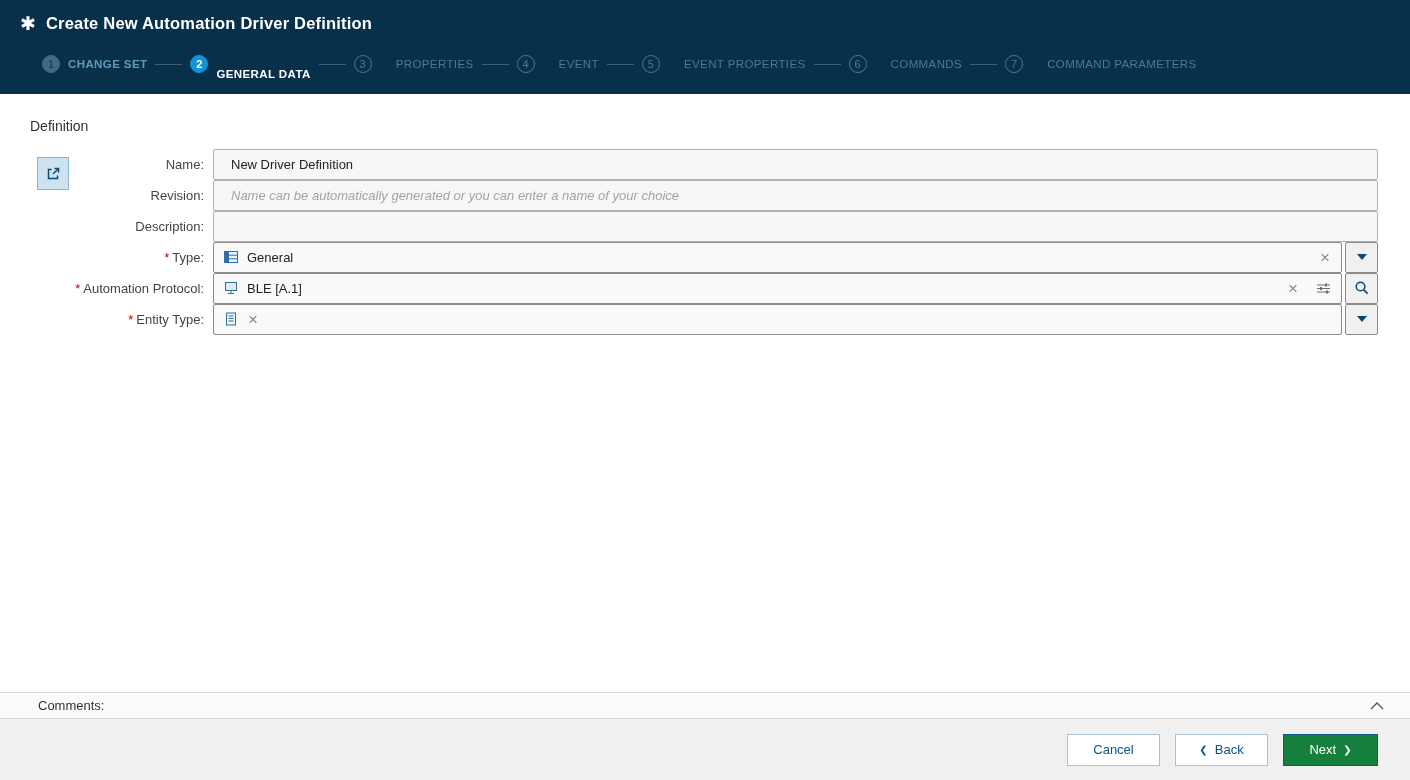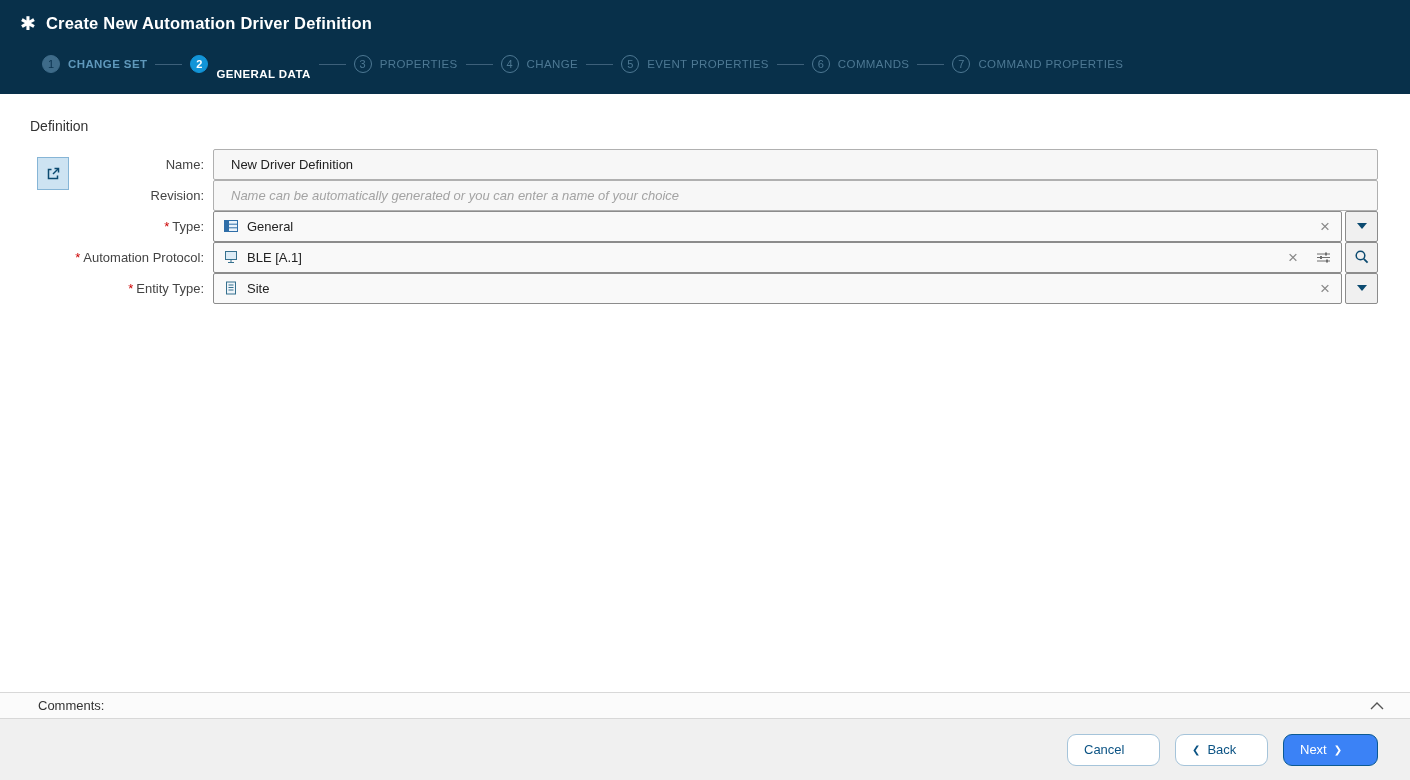--- a/index.html
+++ b/index.html
@@ -23,21 +23,21 @@
     width: 18px; height: 18px; border-radius: 50%;
     display: inline-flex; align-items: center; justify-content: center;
     font-size: 11px; flex: 0 0 auto;
   }
   .slabel { font-size: 11.5px; letter-spacing: .4px; }
   .step.completed .circle { background: #3e6b89; border: 1px solid #3e6b89; color: #0a324d; }
   .step.completed .slabel { color: #5f98bb; font-weight: 600; }
   .step.active .circle { background: #1295d8; border: 1px solid #1295d8; color: #ffffff; font-weight: 700; }
   .step.active .slabel { color: #ffffff; font-weight: 700; margin-top: 20px; }
   .step.upcoming .circle { background: transparent; border: 1px solid #4d7893; color: #4d7893; }
-  .step.upcoming .slabel { color: #4d7893; }
+  .step.upcoming .slabel { color: #4d7893; margin-left: 16px; }
   .connector { width: 27px; height: 1px; background: #3d607a; margin: 0 8px; }
 
   
   .section-title { position: absolute; left: 30px; top: 118px; font-size: 14px; color: #333333; font-weight: 400; }
 
   .expand-btn {
     position: absolute; left: 37px; top: 157px;
     width: 32px; height: 33px;
     background: #cde3f2; border: 1px solid #86b5d6;
     display: flex; align-items: center; justify-content: center;
@@ -91,26 +91,26 @@
 
   
   .footer {
     position: absolute; left: 0; right: 0; top: 719px; height: 61px;
     background: #f0f0f0;
     display: flex; align-items: center; justify-content: flex-end;
     gap: 15px; padding-right: 32px;
   }
   .btn {
     height: 32px; min-width: 93px; padding: 0 16px;
-    border-radius: 9px; font-family: "Liberation Sans", sans-serif;
+    border-radius: 0; font-family: "Liberation Sans", sans-serif;
     font-size: 13px; cursor: pointer;
-    display: inline-flex; align-items: center; gap: 7px;
+    display: inline-flex; align-items: center; justify-content: center; gap: 7px;
   }
   .btn.secondary { background: #ffffff; border: 1px solid #a5c4da; color: #0b5384; }
-  .btn.primary { background: #3b82f6; border: 1px solid #0b5a92; color: #ffffff; min-width: 95px; }
+  .btn.primary { background: #15803d; border: 1px solid #0b5a92; color: #ffffff; min-width: 95px; }
   .chev { font-size: 10px; line-height: 1; }
 </style>
 </head>
 <body>
 
 <div class="app">
 
   <div class="topbar">
     <div class="title-row">
       <span class="asterisk">✱</span>
@@ -128,36 +128,36 @@
         <span class="slabel">GENERAL DATA</span>
       </div>
       <span class="connector"></span>
       <div class="step upcoming">
         <span class="circle">3</span>
         <span class="slabel">PROPERTIES</span>
       </div>
       <span class="connector"></span>
       <div class="step upcoming">
         <span class="circle">4</span>
-        <span class="slabel">CHANGE</span>
+        <span class="slabel">EVENT</span>
       </div>
       <span class="connector"></span>
       <div class="step upcoming">
         <span class="circle">5</span>
         <span class="slabel">EVENT PROPERTIES</span>
       </div>
       <span class="connector"></span>
       <div class="step upcoming">
         <span class="circle">6</span>
         <span class="slabel">COMMANDS</span>
       </div>
       <span class="connector"></span>
       <div class="step upcoming">
         <span class="circle">7</span>
-        <span class="slabel">COMMAND PROPERTIES</span>
+        <span class="slabel">COMMAND PARAMETERS</span>
       </div>
     </div>
   </div>
 
   <div class="section-title">Definition</div>
 
   <div class="expand-btn">
     <span style="display:inline-flex;">
       <svg width="16" height="16" viewBox="0 0 16 16">
         <path d="M6.5 3.5 H3.5 v9 h9 v-3" fill="none" stroke="#0b4a70" stroke-width="1.5"></path>
@@ -172,20 +172,24 @@
     <div class="frow">
       <span class="flabel">Name:</span>
       <input class="tinput" type="text" value="New Driver Definition" style="">
     </div>
 
     <div class="frow">
       <span class="flabel">Revision:</span>
       <input class="tinput" type="text" placeholder="Name can be automatically generated or you can enter a name of your choice" style="">
     </div>
 
+    <div class="frow">
+      <span class="flabel">Description:</span>
+      <input class="tinput" type="text" value="" style="">
+    </div>
 
     <div class="frow">
       <span class="flabel"><span class="req">*</span><span>Type:</span></span>
       <div class="combo">
         <span class="ficon">
           <svg width="14" height="14" viewBox="0 0 14 14">
             <rect x="0.5" y="1.5" width="13" height="11" fill="#eaf3fb" stroke="#2f6ea8"></rect>
             <rect x="0.5" y="1.5" width="4" height="11" fill="#2f6ea8" stroke="#2f6ea8"></rect>
             <line x1="4.5" y1="5.2" x2="13" y2="5.2" stroke="#2f6ea8"></line>
             <line x1="4.5" y1="8.8" x2="13" y2="8.8" stroke="#2f6ea8"></line>
@@ -236,21 +240,20 @@
       <span class="flabel"><span class="req">*</span><span>Entity Type:</span></span>
       <div class="combo">
         <span class="ficon">
           <svg width="14" height="14" viewBox="0 0 14 14">
             <rect x="2.5" y="1" width="9" height="12" fill="#eef4f9" stroke="#35708e"></rect>
             <line x1="4.5" y1="4" x2="9.5" y2="4" stroke="#35708e"></line>
             <line x1="4.5" y1="6.5" x2="9.5" y2="6.5" stroke="#35708e"></line>
             <line x1="4.5" y1="9" x2="9.5" y2="9" stroke="#35708e"></line>
           </svg>
         </span>
-        <span class="cvalue">Site</span>
         <span class="clear-x">×</span>
       </div>
       <span class="side-btn">
         <span class="tri-down"></span>
       </span>
     </div>
 
   </div>
 
   <div class="comments-bar">

